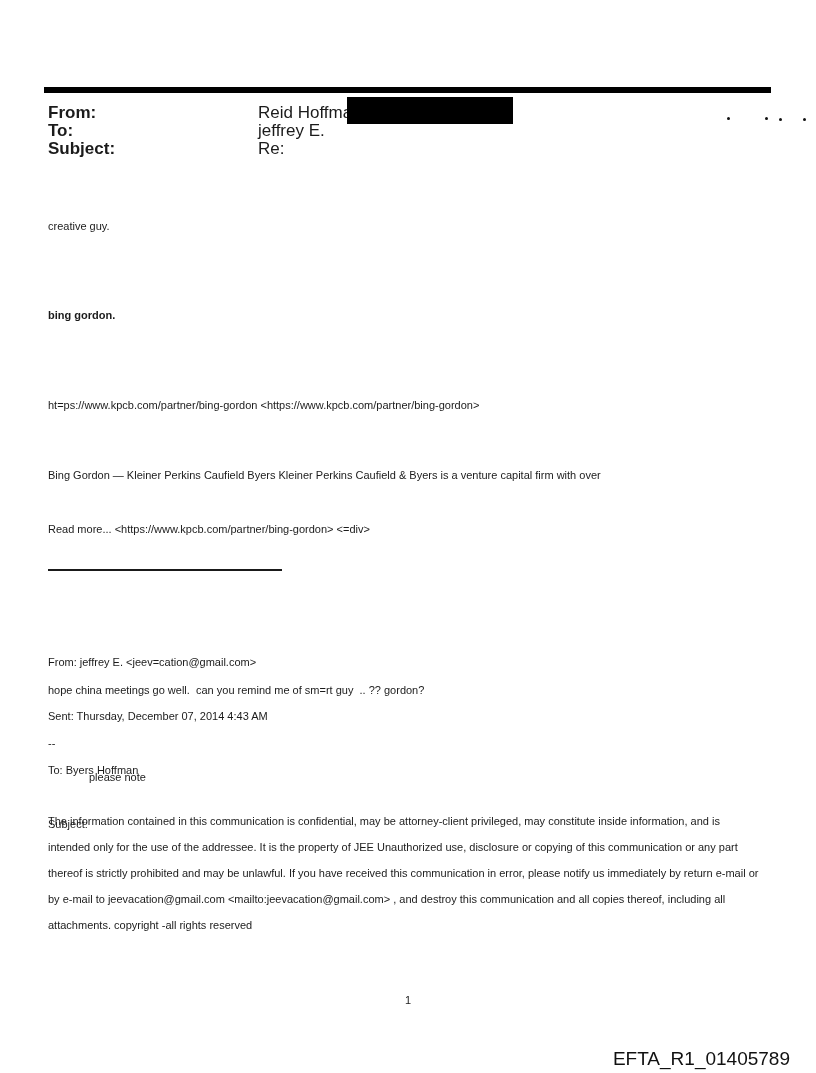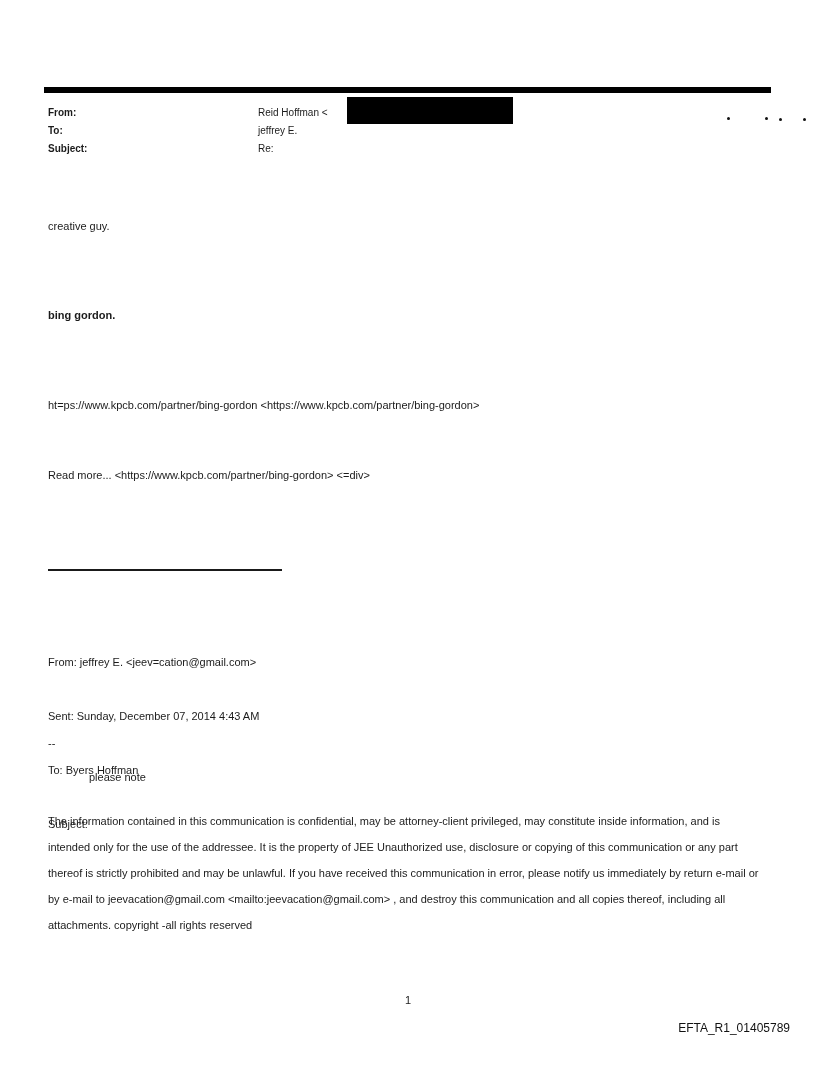--- a/index.html
+++ b/index.html
@@ -22,21 +22,21 @@
     top: 87px;
     width: 727px;
     height: 6px;
     background: #000000;
   }
   .header-block {
     position: absolute;
     left: 48px;
     top: 104px;
     width: 720px;
-    font-size: 10px;
+    font-size: 17px;
     line-height: 18px;
   }
   .header-row { display: flex; position: relative; }
   .header-label {
     width: 210px;
     font-weight: bold;
     flex: 0 0 210px;
   }
   .header-value { white-space: pre; }
   .redaction-bar {
@@ -83,22 +83,22 @@
     left: 0;
     top: 994px;
     width: 100%;
     text-align: center;
     font-size: 11px;
     color: #222;
   }
   .bates-number {
     position: absolute;
     right: 26px;
-    top: 1021px;
-    font-size: 12px;
+    top: 1048px;
+    font-size: 19px;
     color: #111;
     font-family: "Liberation Sans", sans-serif;
   }
 </style>
 </head>
 <body>
 
 <div class="page">
 
   <div class="top-rule"></div>
@@ -121,32 +121,34 @@
     </div>
   </div>
 
   <div class="body-line" style="top:217px;">creative guy.</div>
 
   <div class="body-line" style="top:306px;font-weight:bold;">bing gordon.</div>
 
   <div class="body-line" style="top:396px;">ht=ps://www.kpcb.com/partner/bing-gordon &lt;https://www.kpcb.com/partner/bing-gordon&gt;</div>
 
   <div class="body-line kpcb-block" style="top:430px;">
+    <div>Bing Gordon — Kleiner Perkins Caufield Byers Kleiner Perkins Caufield &amp; Byers is a venture capital firm with over</div>
     <div>Read more... &lt;https://www.kpcb.com/partner/bing-gordon&gt; &lt;=div&gt;</div>
   </div>
 
   <div class="divider"></div>
 
   <div class="body-line quoted-header" style="top:617px;">
     <div>From: jeffrey E. &lt;jeev=cation@gmail.com&gt;</div>
-    <div>Sent: Sunday, December 07, 2014 4:43 AM</div>
+    <div>Sent: Thursday, December 07, 2014 4:43 AM</div>
     <div>To: Byers Hoffman</div>
     <div>Subject:</div>
   </div>
 
+  <div class="body-line" style="top:681px;">hope china meetings go well.  can you remind me of sm=rt guy  .. ?? gordon?</div>
 
   <div class="body-line" style="top:734px;">--</div>
 
   <div class="body-line" style="top:768px; left:73px;padding-left:16px;">please note</div>
 
   <div class="body-line disclaimer" style="top:808px;">The information contained in this communication is confidential, may be attorney-client privileged, may constitute inside information, and is intended only for the use of the addressee. It is the property of JEE Unauthorized use, disclosure or copying of this communication or any part thereof is strictly prohibited and may be unlawful. If you have received this communication in error, please notify us immediately by return e-mail or by e-mail to jeevacation@gmail.com &lt;mailto:jeevacation@gmail.com&gt; , and destroy this communication and all copies thereof, including all attachments. copyright -all rights reserved</div>
 
   <div class="page-number">1</div>
 
   <div class="bates-number">EFTA_R1_01405789</div>

